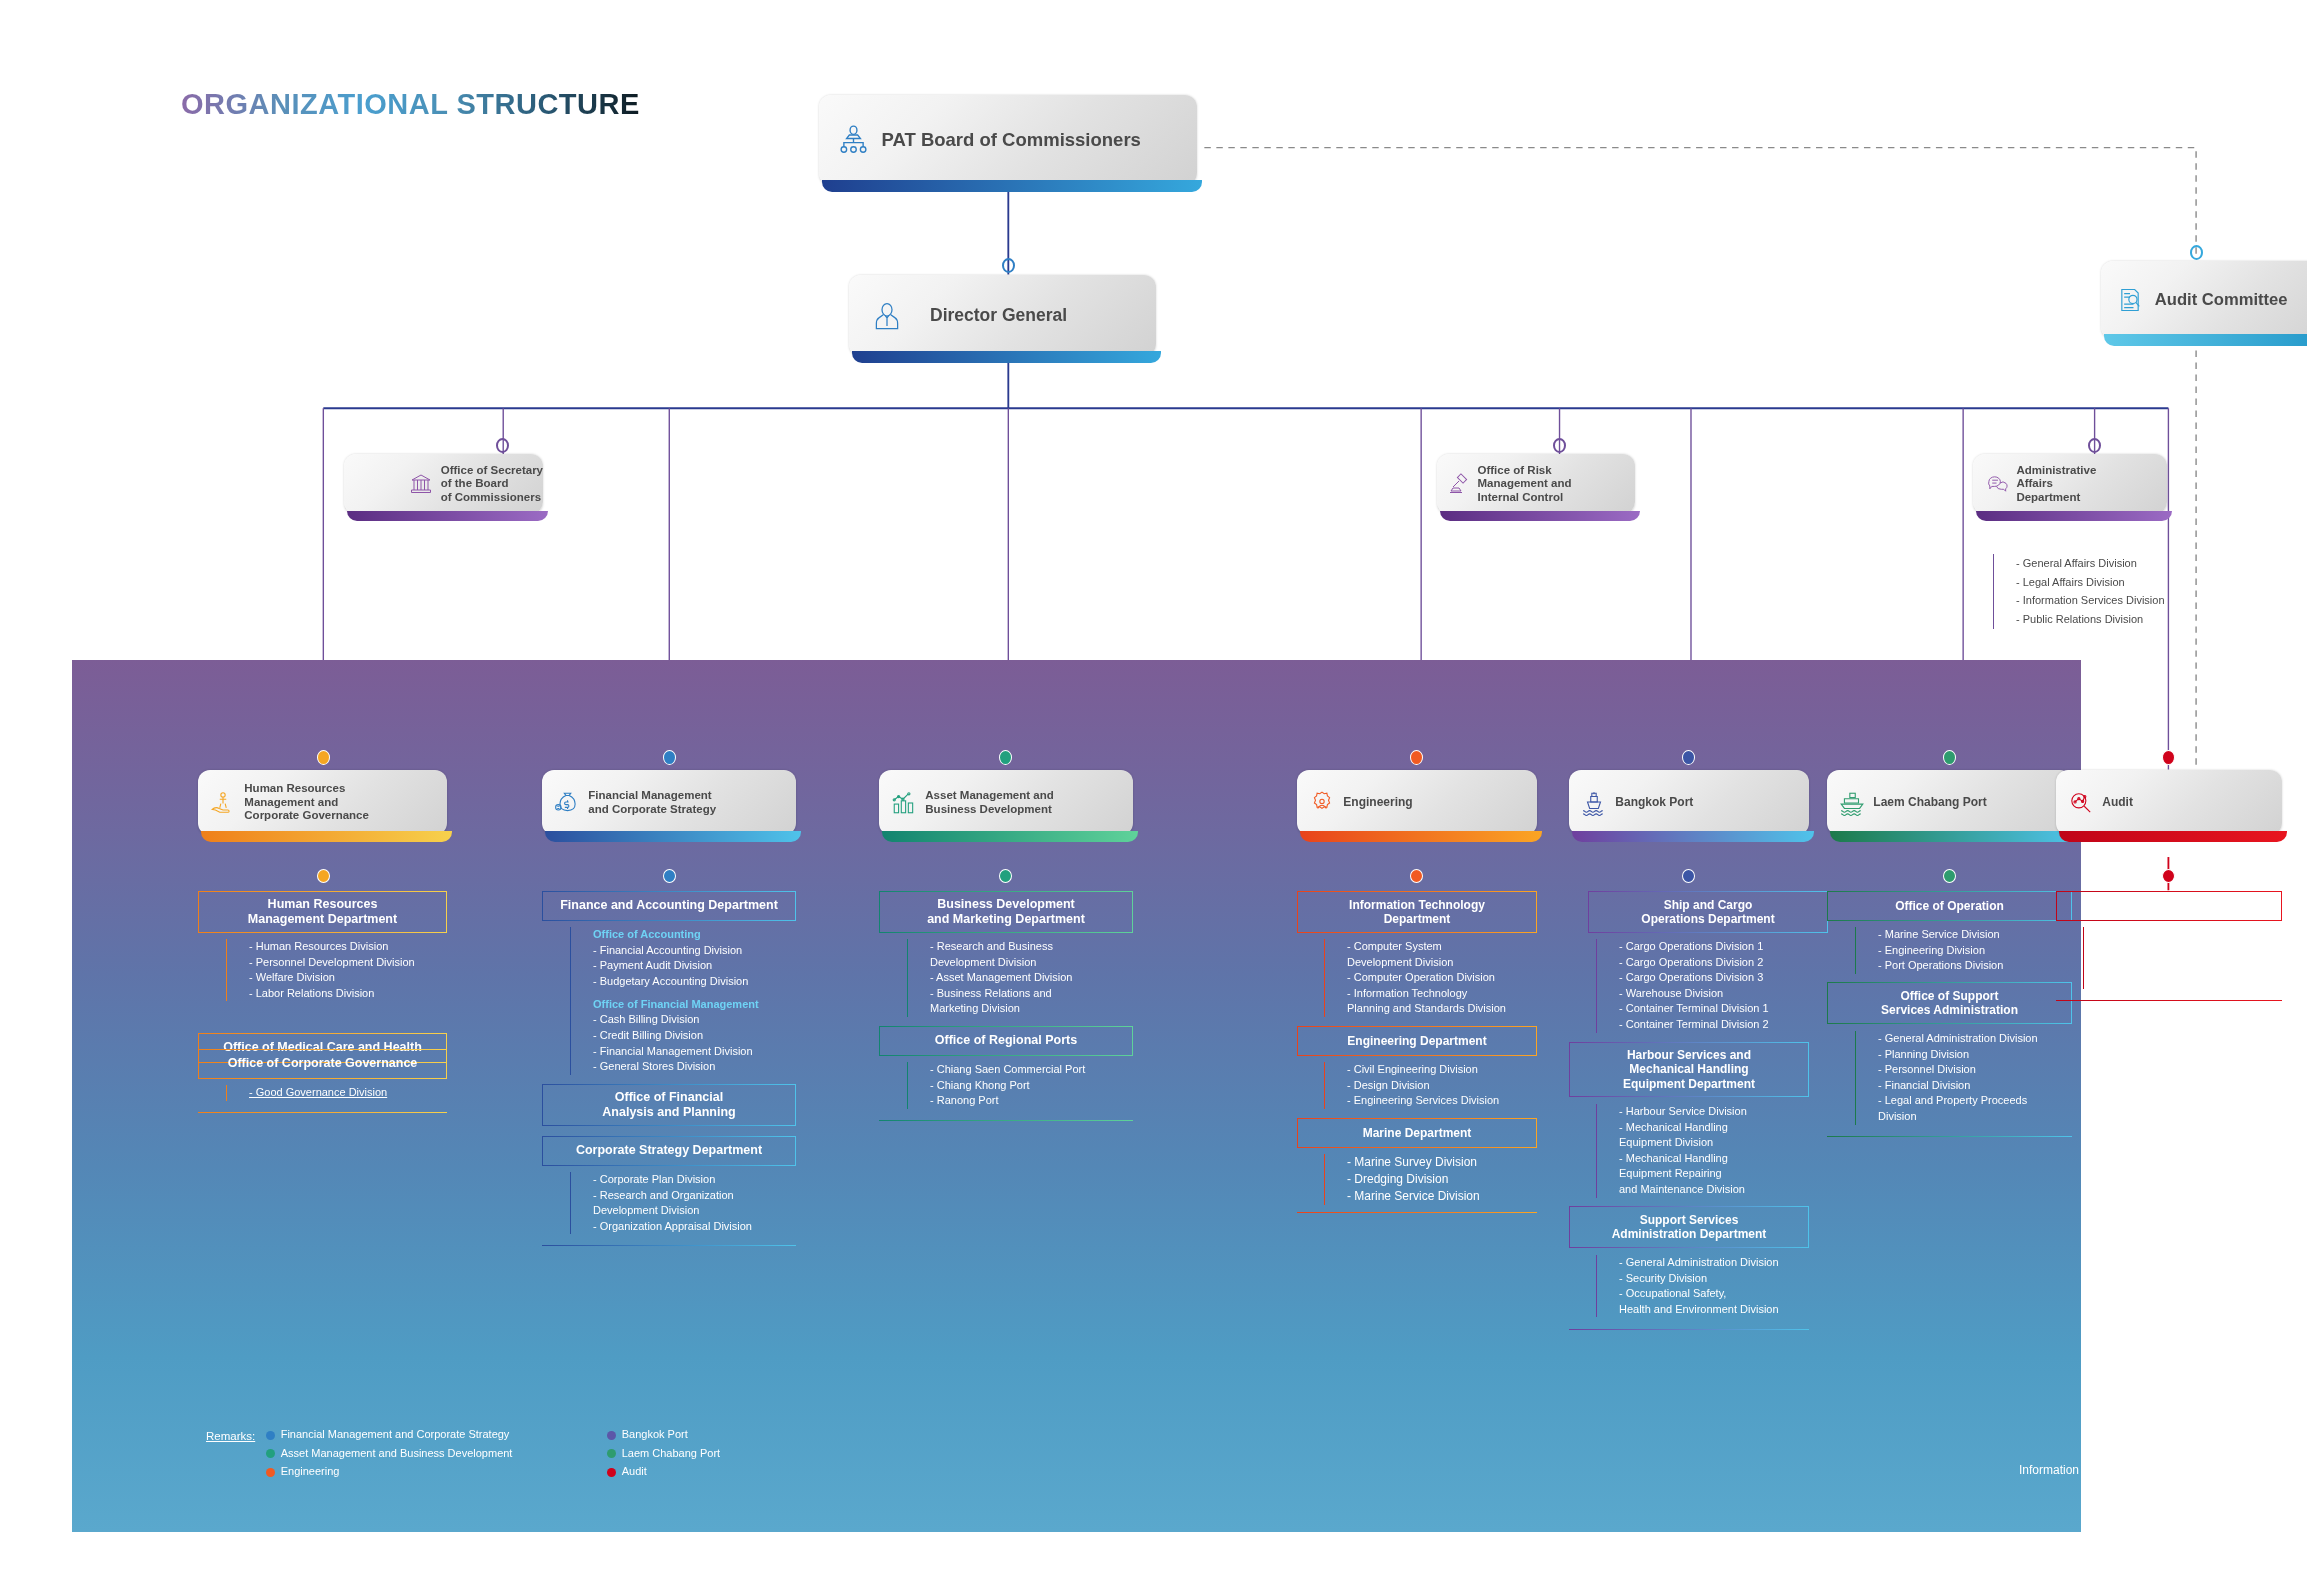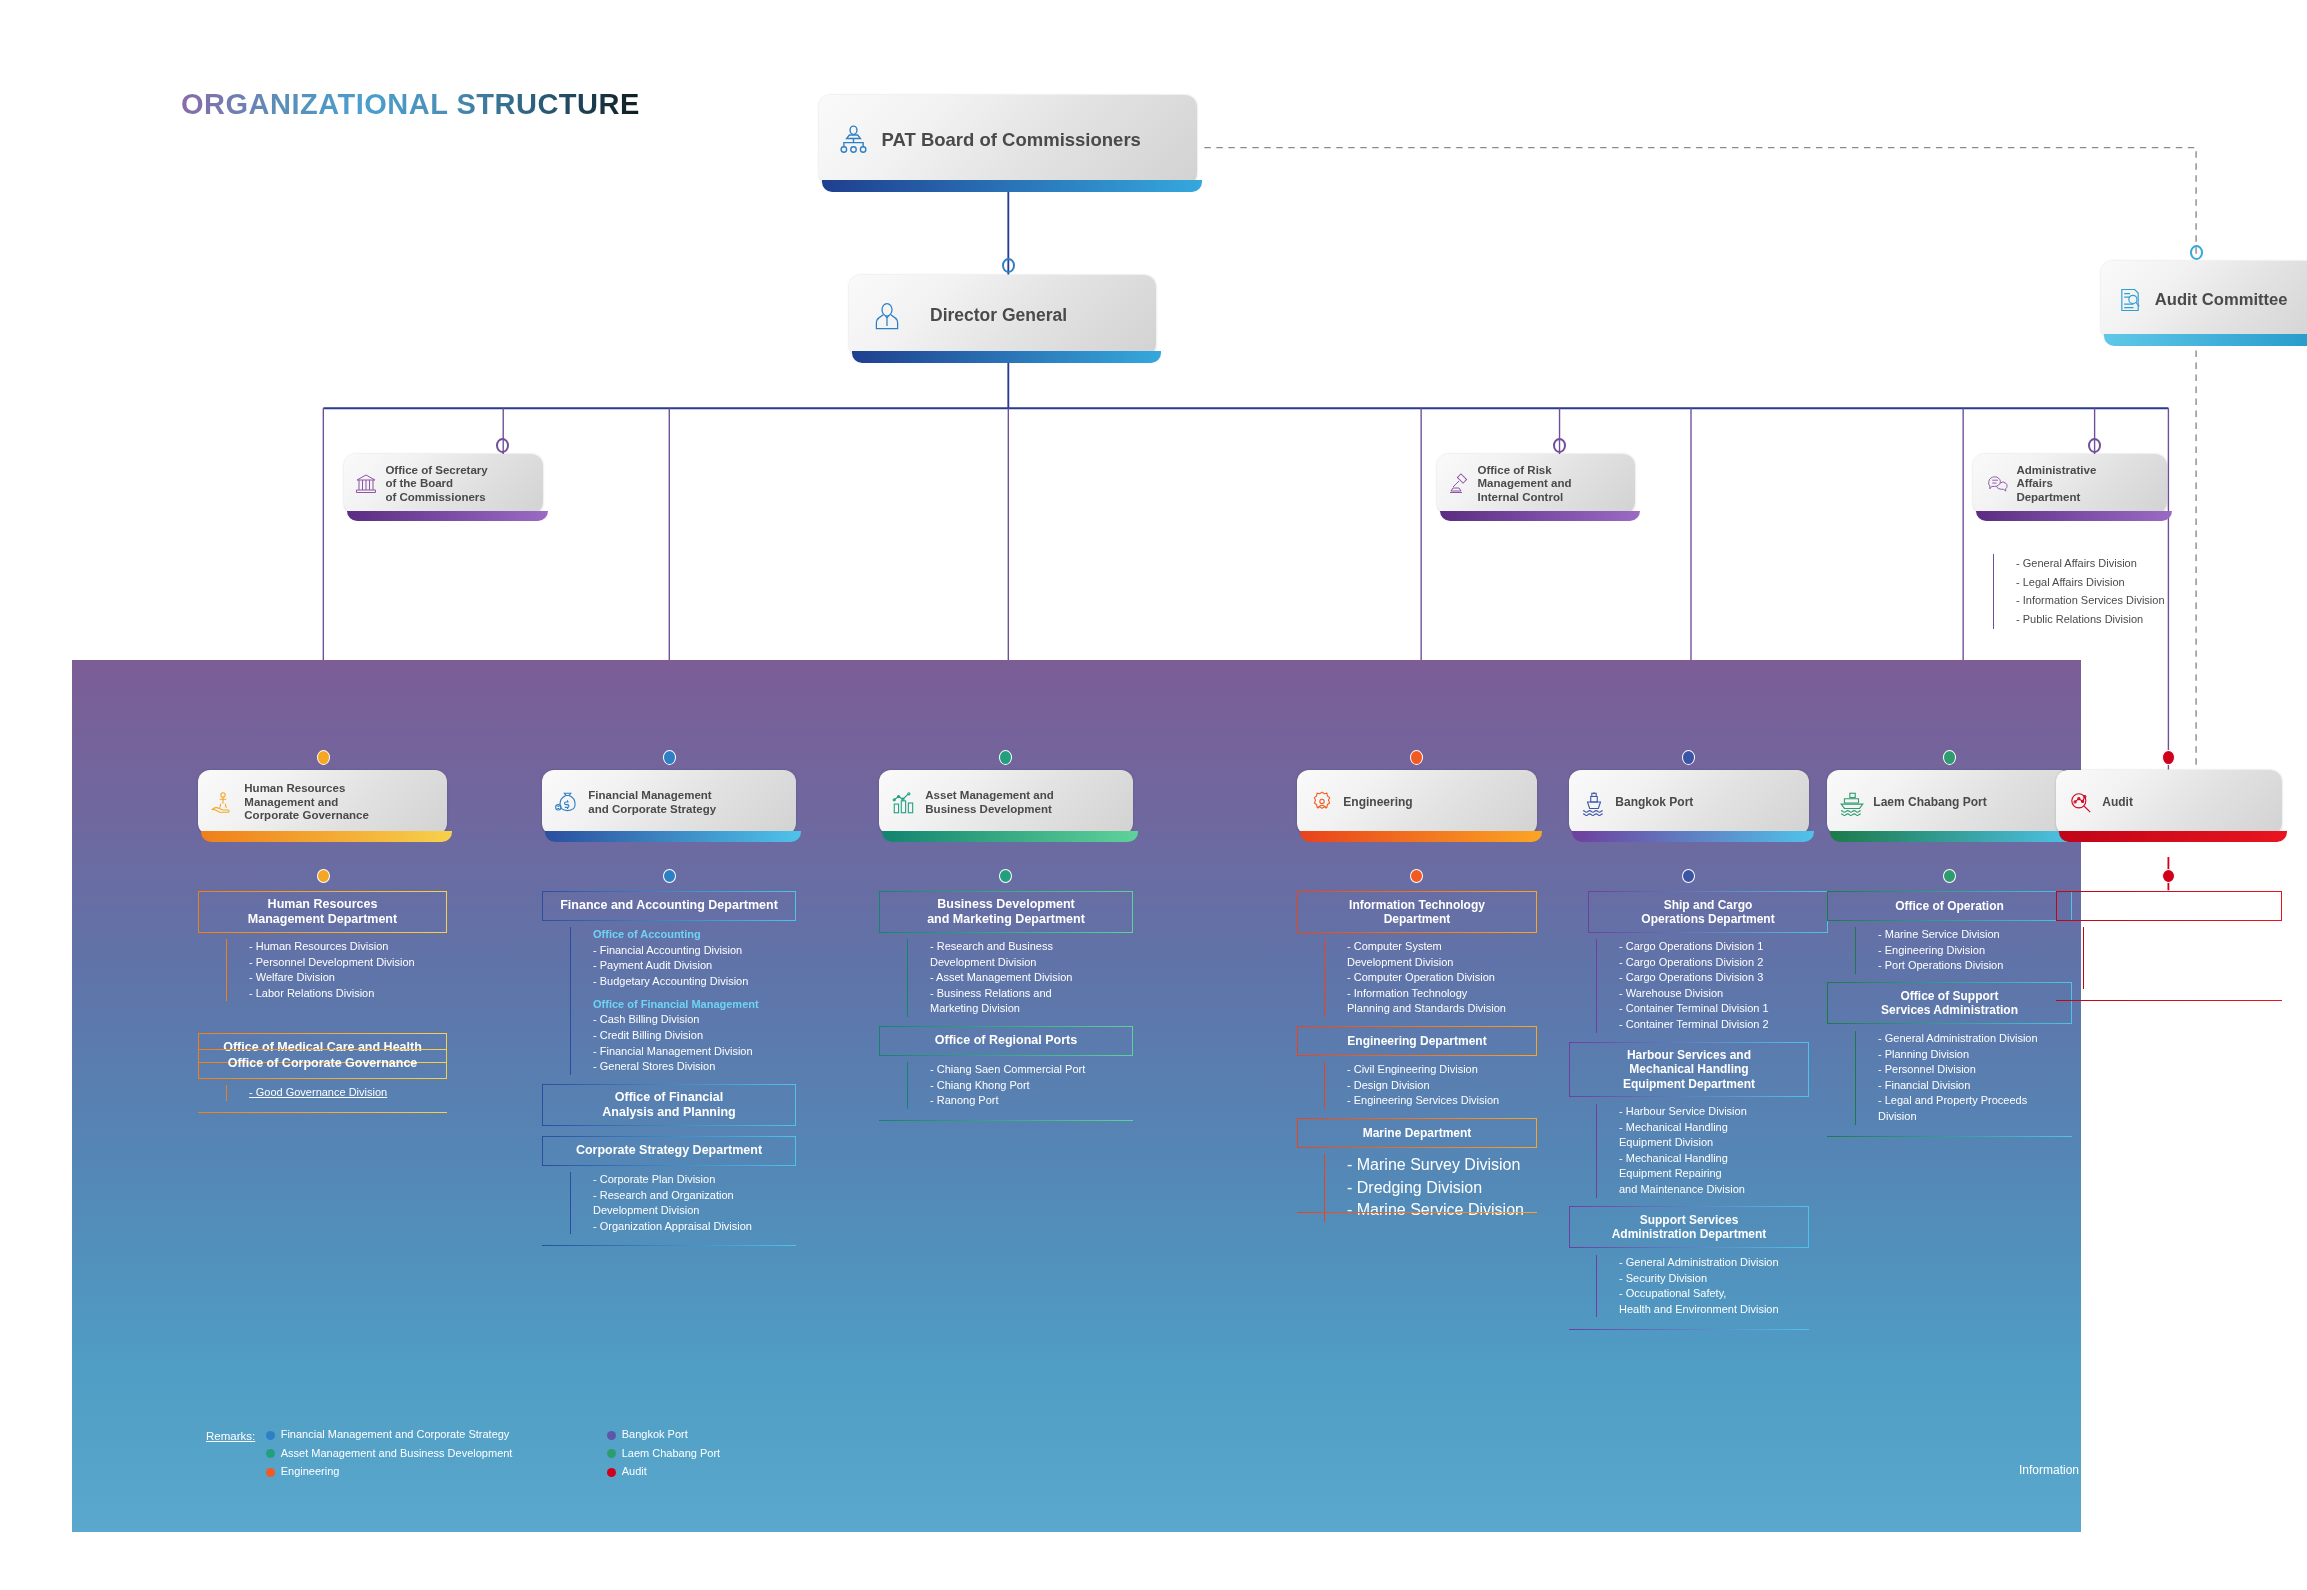--- a/index.html
+++ b/index.html
@@ -151,21 +151,21 @@
       <path d="M10 6h22l6 6v30H10z"></path>
         <path d="M14 13h10M14 19h10M14 31h16M14 37h16"></path>
       <circle cx="29" cy="23" r="7"></circle>
         <path d="M34 28l6 7"></path>
     </svg>
   </span>
   <span class="ttl" style="font-size:16.6px; margin-left:11px;">Audit Committee</span>
 </div>
 <div class="knob" style="left:2190px; top:245px; border-color:#35a8dd;"></div>
 
-<div class="card" style="left:344px; top:454px; width:199px; height:60px; align-items:center;">
+<div class="card" style="left:344px; top:454px; width:199px; height:60px; align-items:center;justify-content:flex-end;">
   <div class="bar" style="background:linear-gradient(90deg,#5b2d82,#9b6bc4); bottom:-6.5px; height:10px;"></div>
   <span class="ico" style="margin-left:10px;">
     <svg width="24" height="24" viewBox="0 0 48 48" fill="none" stroke="#8e55a8" stroke-width="2">
       <path d="M6 16L24 6l18 10H6z"></path>
         <path d="M10 16v20M17 16v20M24 16v20M31 16v20M38 16v20"></path>
       <path d="M5 36h38v5H5z"></path>
     </svg>
   </span>
   <span class="ttl staffttl" style="font-size:11.5px; margin-left:7.4px; white-space:pre-line;">Office of Secretary
 of the Board
@@ -337,21 +337,21 @@
       <div>- Information Technology</div>
       <div>   Planning and Standards Division</div>
     </div>
     <div class="dept" style="left: 1297px; top: 1026px; width: 240px; height: 29.5px; border-image: linear-gradient(90deg, rgb(232, 67, 28), rgb(251, 165, 36)) 1 / 1 / 0 stretch; border-style: solid; border-width: 1.8px; border-radius: 5.5px; font-size: 12px; white-space: pre-line;">Engineering Department</div>
     <div class="divlist" style="left: 1324px; top: 1062px; width: 221px; border-left: 1.4px solid rgb(232, 67, 28); font-size: 11px; line-height: 1.42;">
       <div>- Civil Engineering Division</div>
       <div>- Design Division</div>
       <div>- Engineering Services Division</div>
     </div>
     <div class="dept" style="left: 1297px; top: 1118px; width: 240px; height: 29.5px; border-image: linear-gradient(90deg, rgb(232, 67, 28), rgb(251, 165, 36)) 1 / 1 / 0 stretch; border-style: solid; border-width: 1.8px; border-radius: 5.5px; font-size: 12px; white-space: pre-line;">Marine Department</div>
-    <div class="divlist" style="left: 1324px; top: 1154px; width: 221px; border-left: 1.4px solid rgb(232, 67, 28); font-size: 16px; line-height: 1.42;">
+    <div class="divlist" style="left: 1324px; top: 1154px; width: 221px; border-left: 1.4px solid rgb(232, 67, 28); font-size: 12px; line-height: 1.42;">
       <div>- Marine Survey Division</div>
       <div>- Dredging Division</div>
       <div>- Marine Service Division</div>
     </div>
     <div class="rule" style="left: 1297px; top: 1212px; width: 240px; background: linear-gradient(90deg, rgb(232, 67, 28), rgb(251, 165, 36));"></div>
     <div class="card" style="left: 1569px; top: 770px; width: 240px; height: 65px;">
       <div class="bar" style="background: linear-gradient(90deg, rgb(111, 63, 158), rgb(79, 195, 234)); bottom: -6.5px; height: 11px;"></div>
       <span class="ico" style="margin-left: 12px;">
         <svg width="26" height="26" viewBox="0 0 48 48" fill="none" stroke="#3b55a5" stroke-width="2">
           <path d="M20 6h8v6h-8z"></path>

